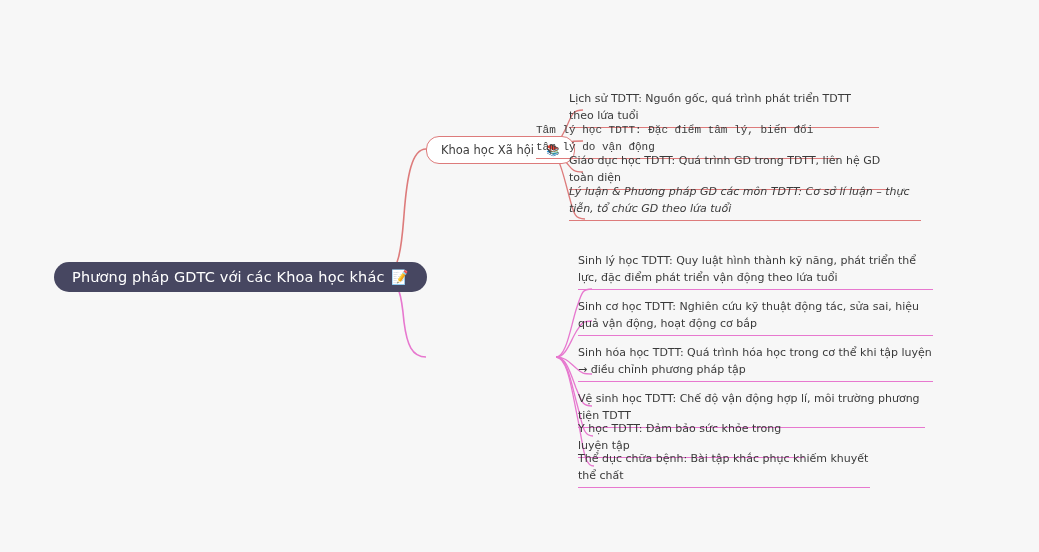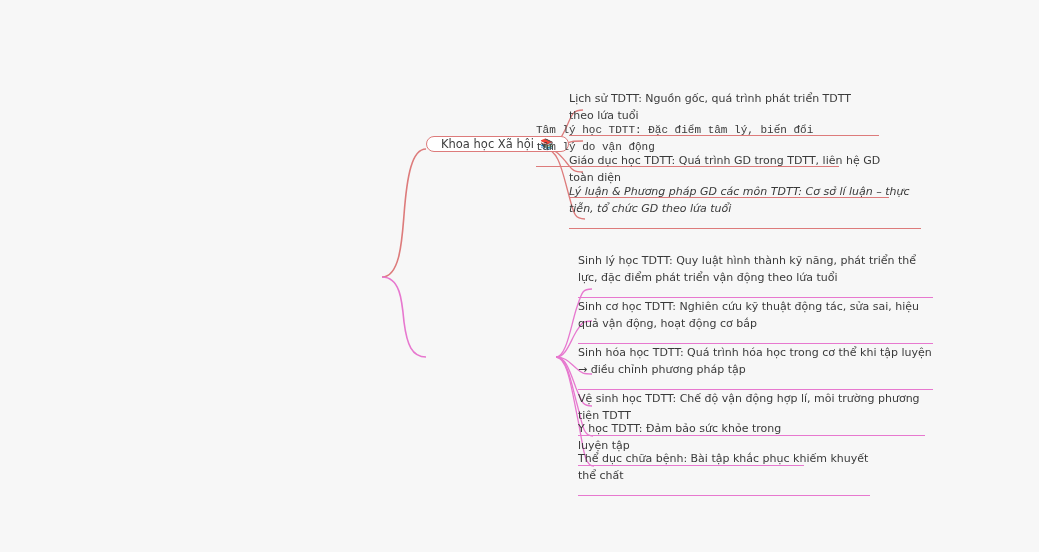--- a/index.html
+++ b/index.html
@@ -22,41 +22,41 @@
     color:#ffffff;
     border-radius:16px;
     font-size:14.5px;
     letter-spacing:.15px;
     white-space:nowrap;
   }
   .root-node .emoji{font-size:14px;line-height:1;}
 
   .branch-node{
     position:absolute;
-    height:16px;
-    display:flex;align-items:center;gap:6px;
+    height:28px;
+    display:flex;align-items:center;gap:12px;
     padding:0 14px;
     background:#ffffff;
     border-radius:13px;
     font-size:11.5px;
     color:#3d3d3d;
     white-space:nowrap;
     box-sizing:border-box;
   }
   .branch-node .emoji{font-size:11px;line-height:1;}
   .branch-social{left:426px;top:136px;border:1.4px solid #dd7b7b;}
   .branch-natural{left:426px;top:344px;border:1.4px solid #e778cf;}
 
   .leaf{
     position:absolute;
     font-size:11px;
     line-height:16.5px;
     color:#3a3a3a;
     box-sizing:border-box;
-    padding-bottom:11px;
+    padding-bottom:3px;
   }
   .leaf-social{border-bottom:1.3px solid #dd7b7b;}
   .leaf-natural{border-bottom:1.3px solid #e778cf;}
 </style>
 </head>
 <body>
 
 <div id="mindmap">
 
   <svg id="links" viewBox="0 0 1039 552">
@@ -71,20 +71,24 @@
     <path d="M545,149 C558,149 562,170 568,192 C574,214 574,219 585,219" fill="none" stroke="#dd7b7b" stroke-width="1.3"></path>
 
     <path d="M556,357 C566,357 570,330 576,310 C582,292 582,289 592,289" fill="none" stroke="#e778cf" stroke-width="1.3"></path>
     <path d="M556,357 C566,357 570,342 576,332 C582,323 582,321 592,321" fill="none" stroke="#e778cf" stroke-width="1.3"></path>
     <path d="M556,357 C566,357 570,363 576,368 C582,373 582,374 592,374" fill="none" stroke="#e778cf" stroke-width="1.3"></path>
     <path d="M556,357 C566,357 570,372 576,388 C582,402 582,406 592,406" fill="none" stroke="#e778cf" stroke-width="1.3"></path>
     <path d="M556,357 C567,357 571,382 577,404 C583,426 583,436 593,436" fill="none" stroke="#e778cf" stroke-width="1.3"></path>
     <path d="M556,357 C568,357 572,392 578,420 C584,450 584,466 594,466" fill="none" stroke="#e778cf" stroke-width="1.3"></path>
   </svg>
 
+  <div class="root-node">
+    <span>Phương pháp GDTC với các Khoa học khác</span>
+    <span class="emoji">📝</span>
+  </div>
 
   <div class="branch-node branch-social">
     <span>Khoa học Xã hội</span>
     <span class="emoji">📚</span>
   </div>
 
 
   <div class="leaf leaf-social" style="left:569px;top:91px;width:310px;">Lịch sử TDTT: Nguồn gốc, quá trình phát triển TDTT theo lứa tuổi</div>
   <div class="leaf leaf-social" style="left:536px;top:122px;width:303px;font-family:Liberation Mono, monospace;">Tâm lý học TDTT: Đặc điểm tâm lý, biến đổi tâm lý do vận động</div>
   <div class="leaf leaf-social" style="left:569px;top:153px;width:320px;">Giáo dục học TDTT: Quá trình GD trong TDTT, liên hệ GD toàn diện</div>

